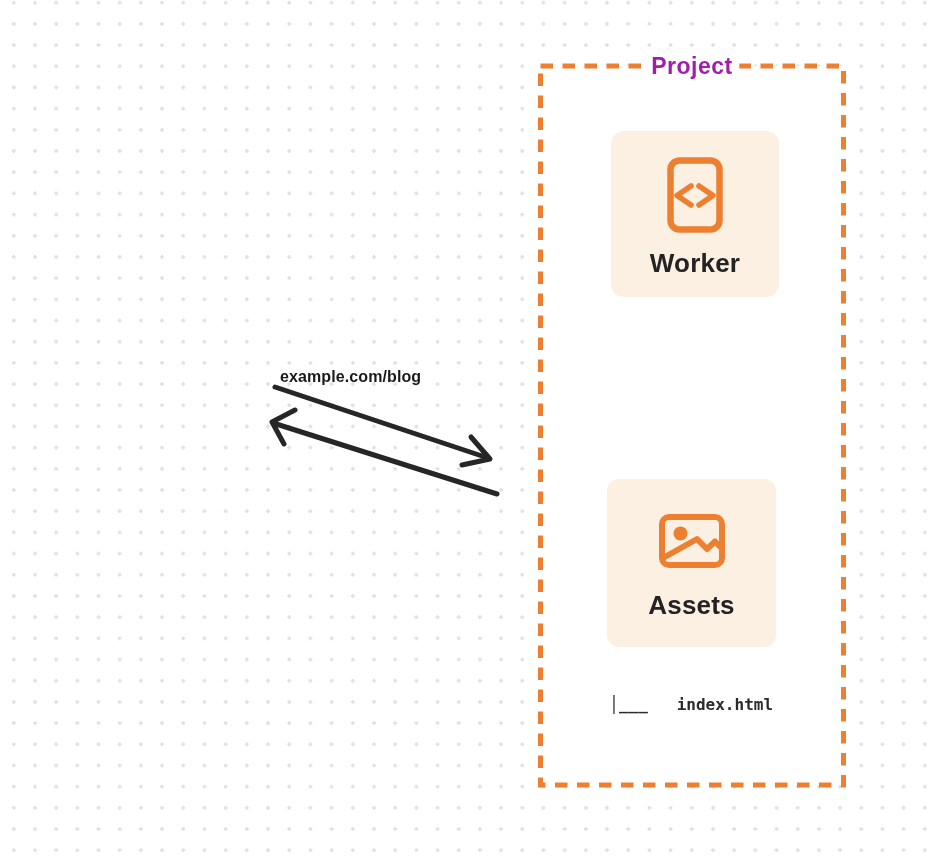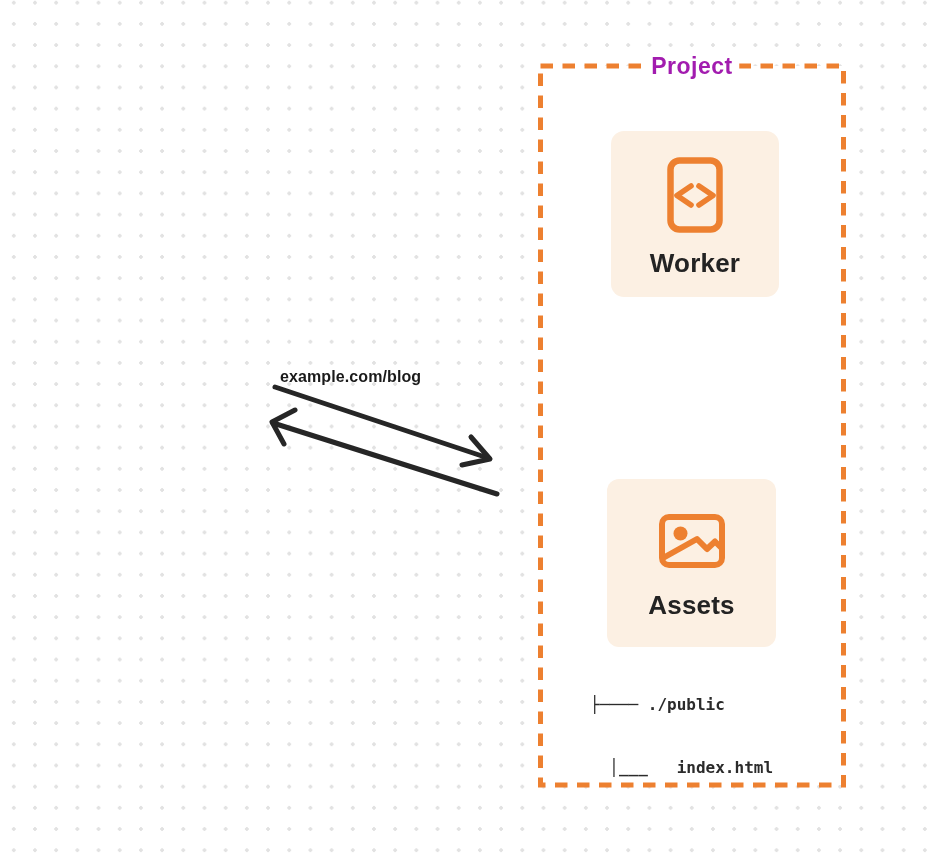--- a/index.html
+++ b/index.html
@@ -136,21 +136,20 @@
   <div class="card card-cream assets-card">
     <svg width="66" height="54" viewBox="0 0 66 54">
       <rect x="3" y="3" width="60" height="48" rx="7" fill="none" stroke="#ED8030" stroke-width="6"></rect>
       <circle cx="21.5" cy="19.5" r="7" fill="#ED8030"></circle>
       <path d="M4 44 L38 25 L48 35 L56 27.5 L63 34.5" fill="none" stroke="#ED8030" stroke-width="6" stroke-linecap="round" stroke-linejoin="round"></path>
     </svg>
     <div class="card-label">Assets</div>
   </div>
 
   <div class="file-tree">
-    <div>├──── ./public</div>
     <div>  │___   index.html</div>
     
   </div>
 
 
   <div class="request-label">example.com/blog</div>
 
 </div>
 
 </body></html>

